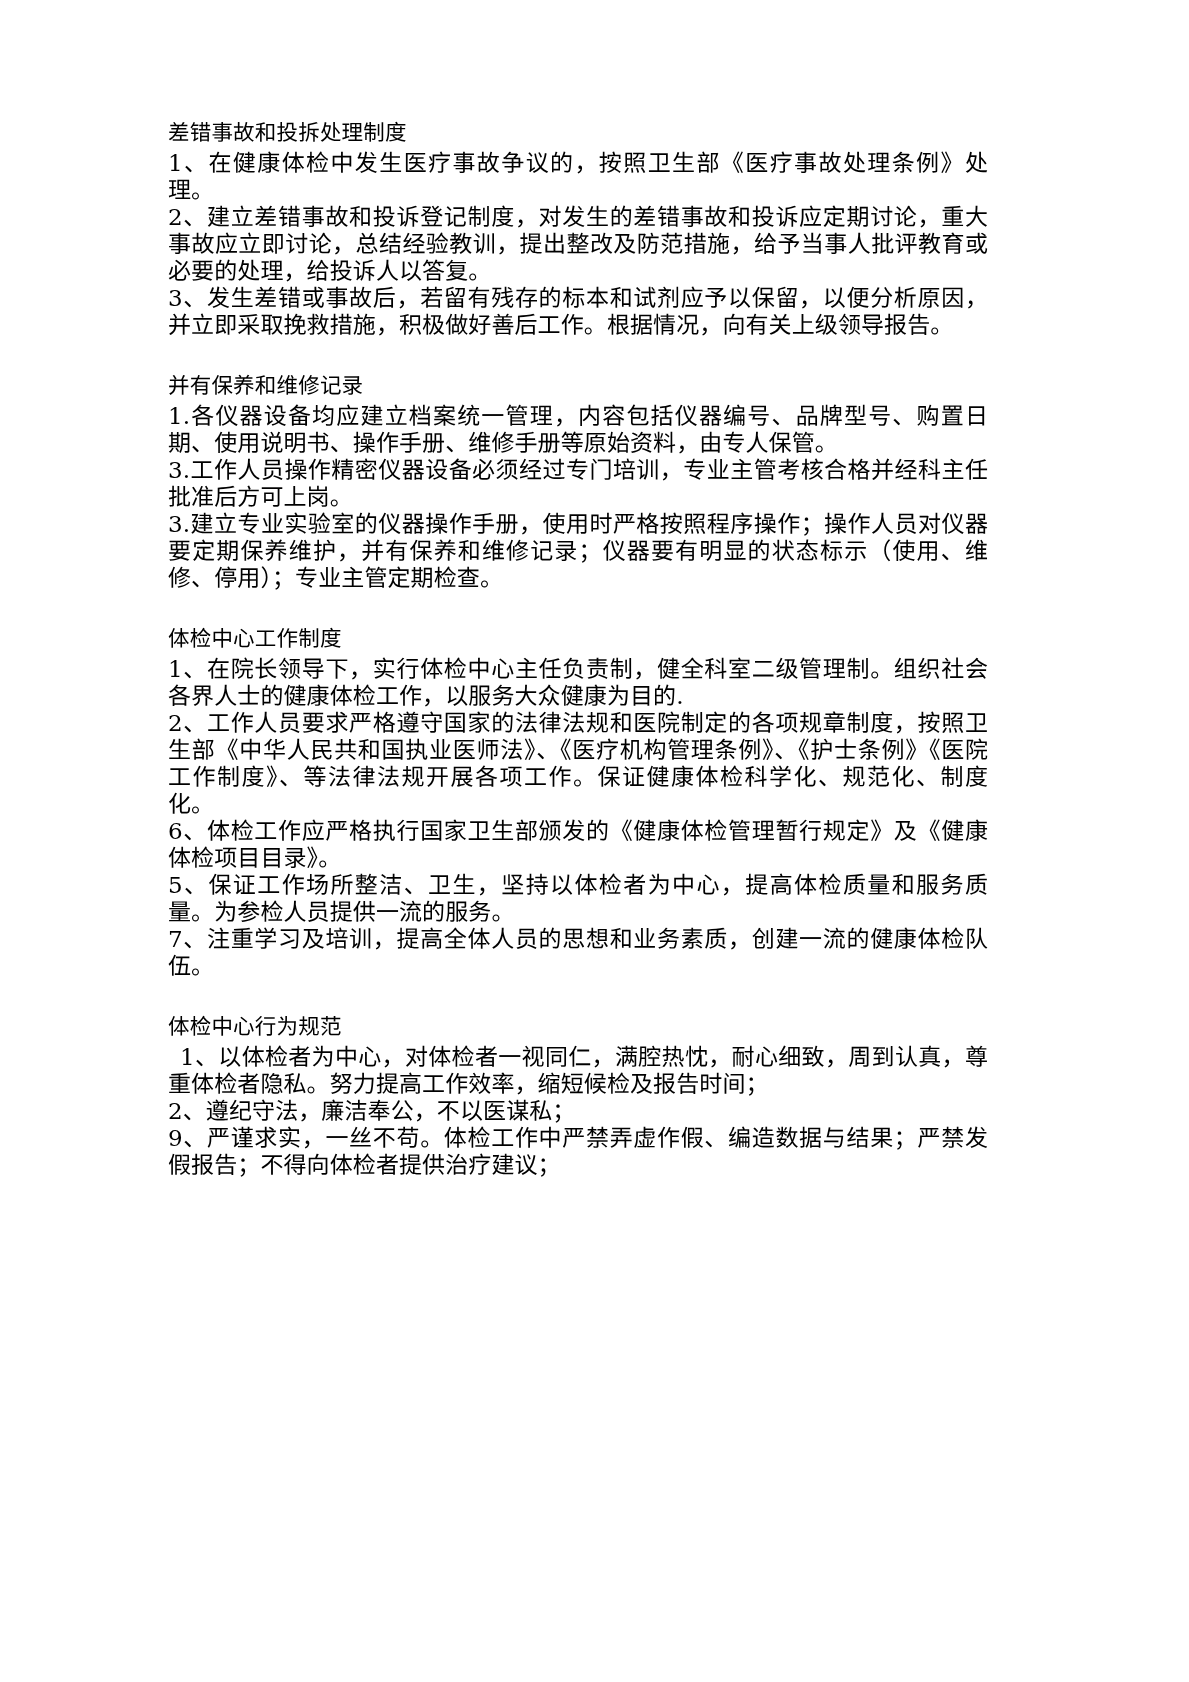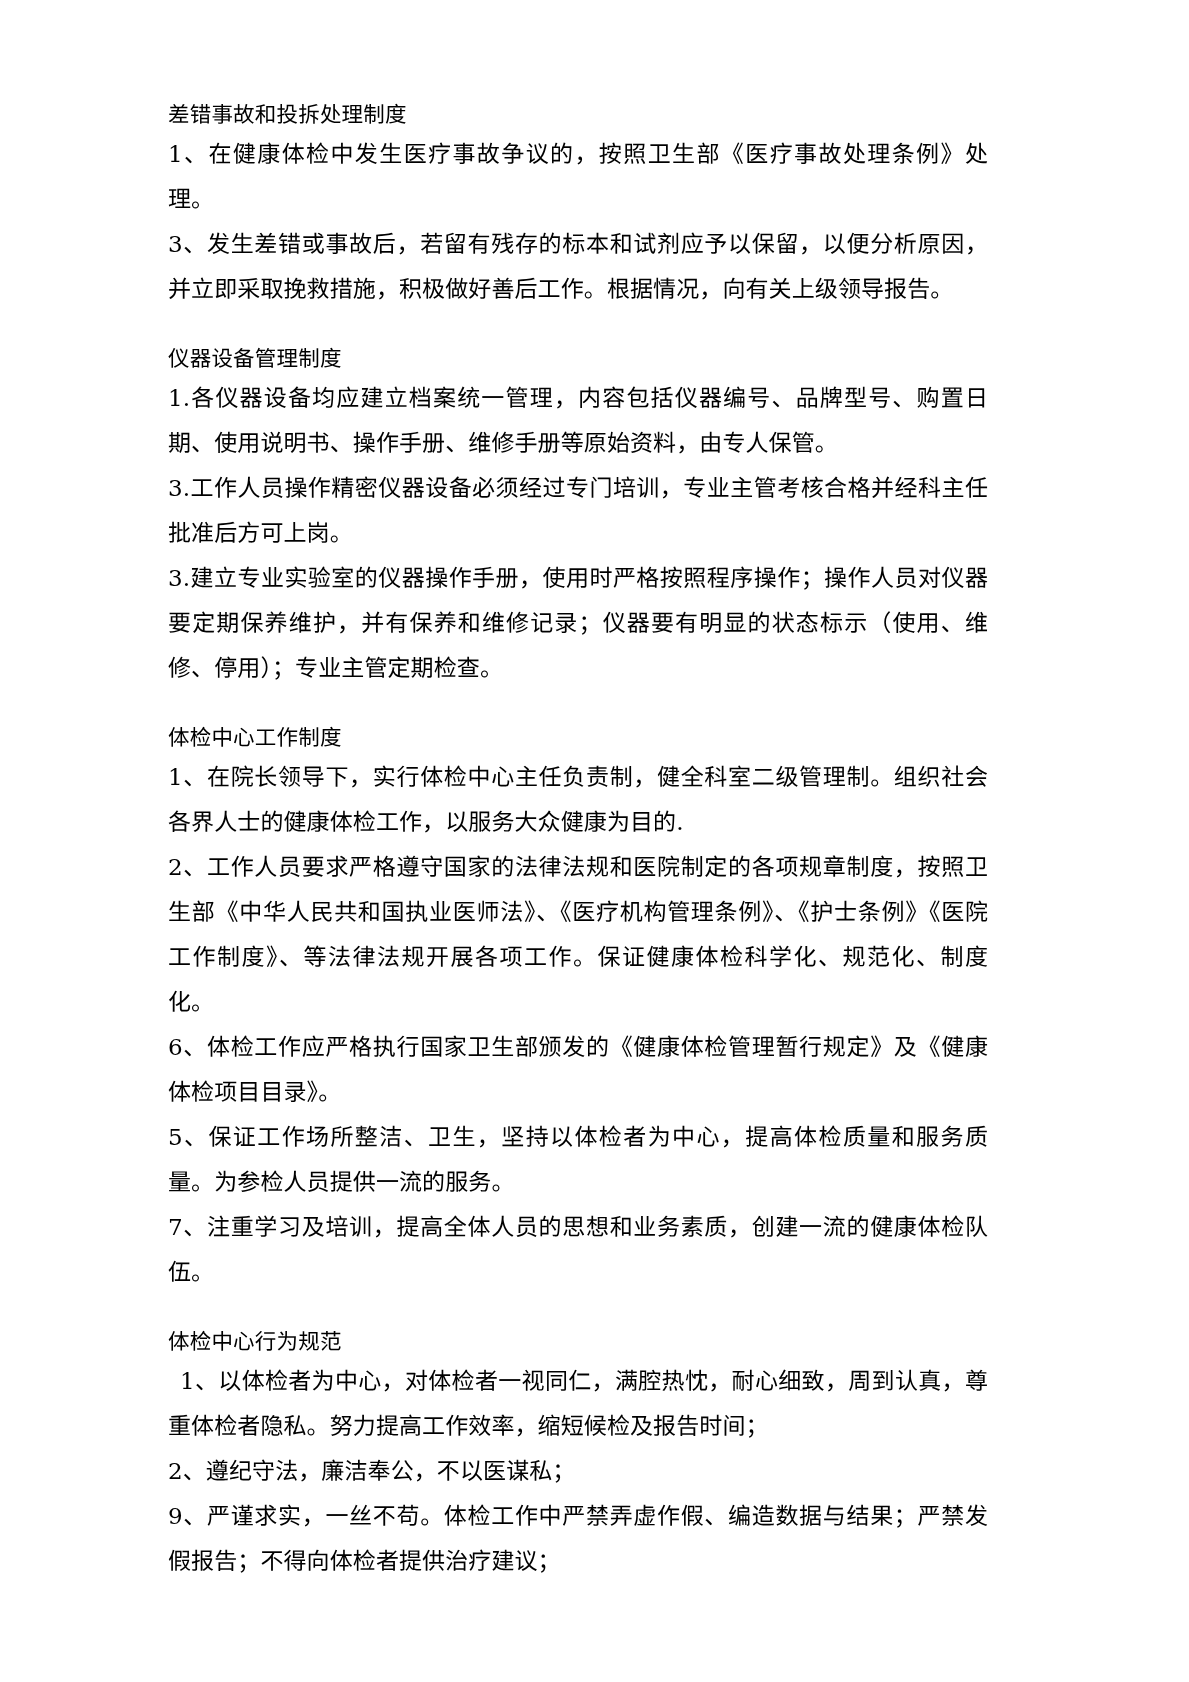--- a/index.html
+++ b/index.html
@@ -17,65 +17,66 @@
     width: 1189px;
     height: 1682px;
     background: #ffffff;
     margin: 0 auto;
     overflow: hidden;
     box-sizing: border-box;
   }
   .doc-body {
     position: absolute;
     left: 168px;
-    top: 98px;
+    top: 116px;
     width: 820px;
   }
   .section {
     margin: 0 0 30px 0;
   }
   .section:last-child {
     margin-bottom: 12px;
   }
   .section-heading {
     font-size: 21.5px;
     line-height: 34px;
     letter-spacing: 0.2px;
     margin: 0;
     text-align: justify;
     text-justify: inter-ideograph;
     font-weight: normal;
   }
   .para {
     font-size: 23px;
-    line-height: 45px;
+    line-height: 27px;
     margin: 0;
     text-align: justify;
     text-justify: inter-ideograph;
     word-break: break-all;
     letter-spacing: 0.1px;
   }
   .para.indented {
     text-indent: 12px;
   }
 </style>
 </head>
 <body>
 
 <div class="page">
   <div class="doc-body">
 
     <div class="section">
       <p class="section-heading">差错事故和投拆处理制度</p>
       <p class="para">1、在健康体检中发生医疗事故争议的，按照卫生部《医疗事故处理条例》处理。</p>
+      <p class="para">2、建立差错事故和投诉登记制度，对发生的差错事故和投诉应定期讨论，重大事故应立即讨论，总结经验教训，提出整改及防范措施，给予当事人批评教育或必要的处理，给投诉人以答复。</p>
       <p class="para">3、发生差错或事故后，若留有残存的标本和试剂应予以保留，以便分析原因，并立即采取挽救措施，积极做好善后工作。根据情况，向有关上级领导报告。</p>
     </div>
 
     <div class="section">
-      <p class="section-heading">仪器设备管理制度</p>
+      <p class="section-heading">并有保养和维修记录</p>
       <p class="para">1.各仪器设备均应建立档案统一管理，内容包括仪器编号、品牌型号、购置日期、使用说明书、操作手册、维修手册等原始资料，由专人保管。</p>
       <p class="para">3.工作人员操作精密仪器设备必须经过专门培训，专业主管考核合格并经科主任批准后方可上岗。</p>
       <p class="para">3.建立专业实验室的仪器操作手册，使用时严格按照程序操作；操作人员对仪器要定期保养维护，并有保养和维修记录；仪器要有明显的状态标示（使用、维修、停用）；专业主管定期检查。</p>
     </div>
 
     <div class="section">
       <p class="section-heading">体检中心工作制度</p>
       <p class="para">1、在院长领导下，实行体检中心主任负责制，健全科室二级管理制。组织社会各界人士的健康体检工作，以服务大众健康为目的.</p>
       <p class="para">2、工作人员要求严格遵守国家的法律法规和医院制定的各项规章制度，按照卫生部《中华人民共和国执业医师法》、《医疗机构管理条例》、《护士条例》《医院工作制度》、等法律法规开展各项工作。保证健康体检科学化、规范化、制度化。</p>
       <p class="para">6、体检工作应严格执行国家卫生部颁发的《健康体检管理暂行规定》及《健康体检项目目录》。</p>

